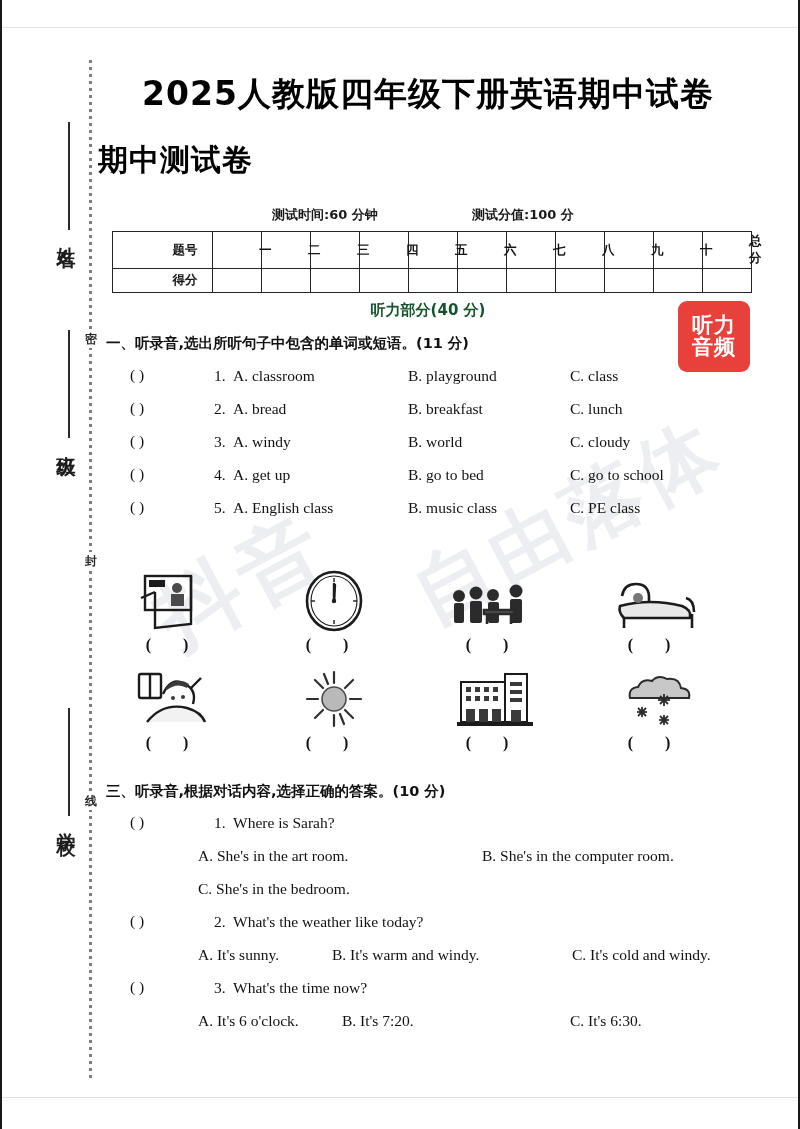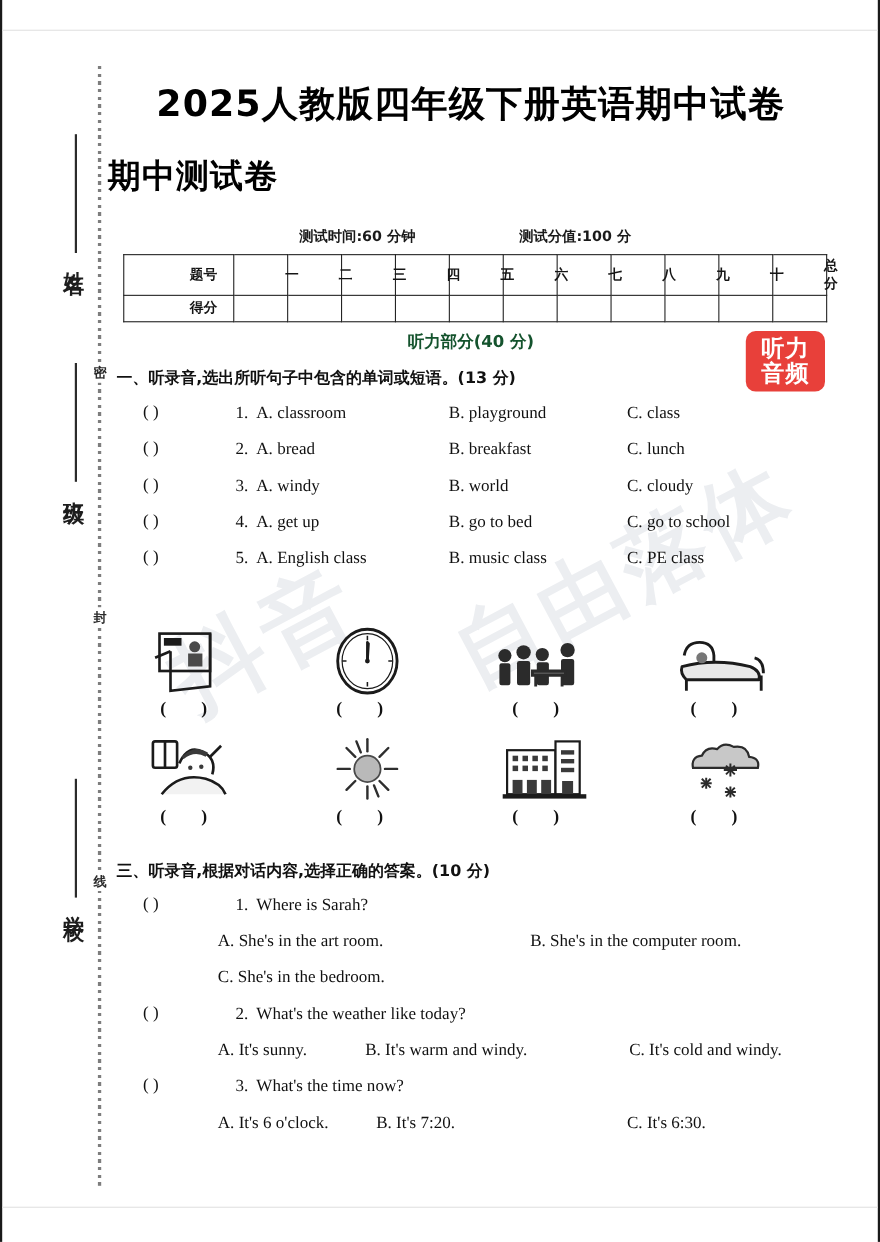--- a/index.html
+++ b/index.html
@@ -46,21 +46,21 @@
   table.score td.hd{width:52px;}
 
   
   .sec-center{position:absolute;left:96px;right:40px;text-align:center;
      font-family:"DejaVu Sans",sans-serif;font-weight:700;font-size:15px;color:#14532d;}
   .sec{position:absolute;left:104px;
      font-family:"DejaVu Sans",sans-serif;font-weight:700;font-size:14.5px;color:#111;
      white-space:nowrap;}
 
   
-  .badge{position:absolute;left:676px;top:301px;width:72px;height:55px;
+  .badge{position:absolute;left:676px;top:301px;width:72px;height:71px;
      border-radius:9px;display:flex;flex-direction:column;align-items:center;
      justify-content:center;line-height:1.04;
      font-family:"DejaVu Sans",sans-serif;font-weight:700;font-size:21px;
      color:#fff;letter-spacing:1px;}
 
   
   .q{position:absolute;white-space:nowrap;font-size:15.5px;line-height:1;}
   .opt{position:absolute;font-size:15.5px;white-space:nowrap;}
 
   
@@ -141,21 +141,21 @@
   </tbody>
     </table>
 
   <div class="sec-center" style="top:301px">听力部分(40 分)</div>
 
   <div class="badge" style="background:#E8403A">
     <span>听力</span>
     <span>音频</span>
   </div>
 
-  <div class="sec" style="top:334px">一、听录音,选出所听句子中包含的单词或短语。(13 分)</div>
+  <div class="sec" style="top:334px">一、听录音,选出所听句子中包含的单词或短语。(11 分)</div>
 
   <div class="q" style="left:128px;top:367px">(        )</div>
   <div class="opt" style="left:212px;top:367px">1.</div>
   <div class="opt" style="left:231px;top:367px">A. classroom</div>
   <div class="opt" style="left:406px;top:367px">B. playground</div>
   <div class="opt" style="left:568px;top:367px">C. class</div>
 
   <div class="q" style="left:128px;top:400px">(        )</div>
   <div class="opt" style="left:212px;top:400px">2.</div>
   <div class="opt" style="left:231px;top:400px">A. bread</div>

